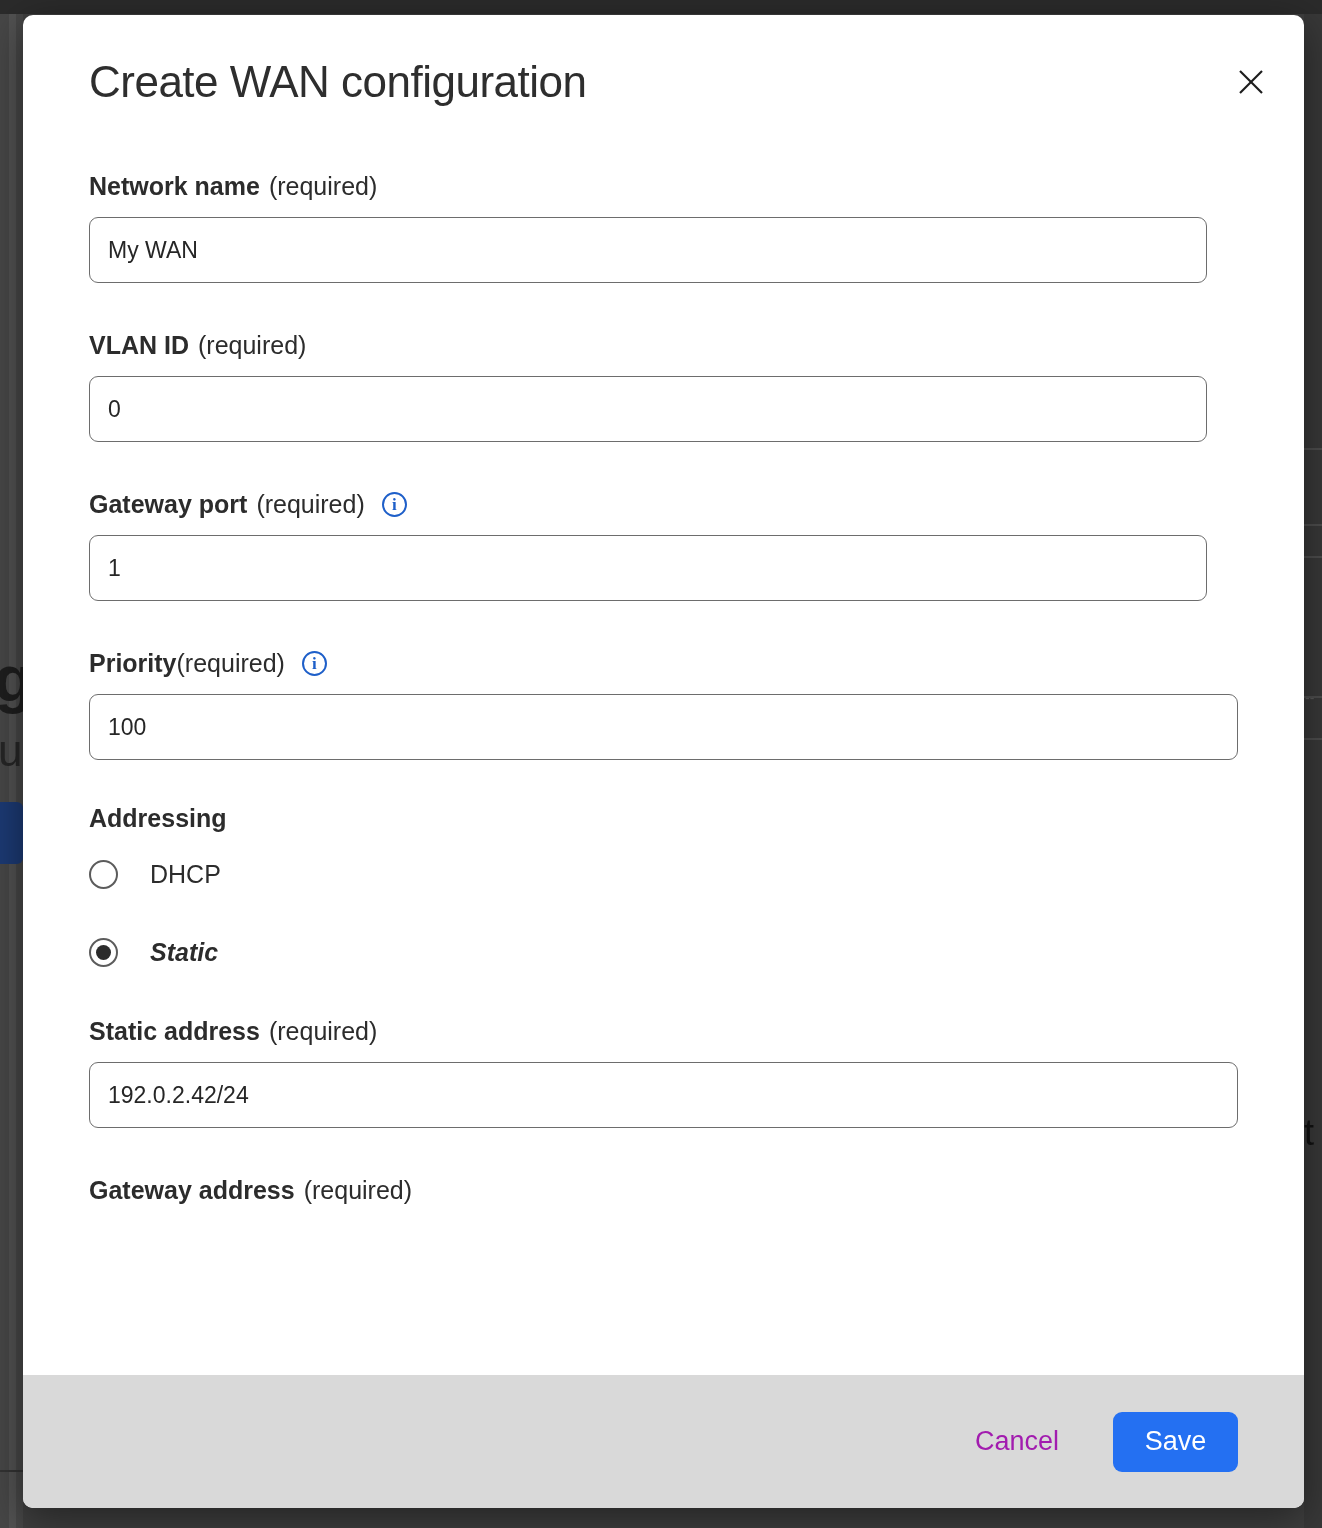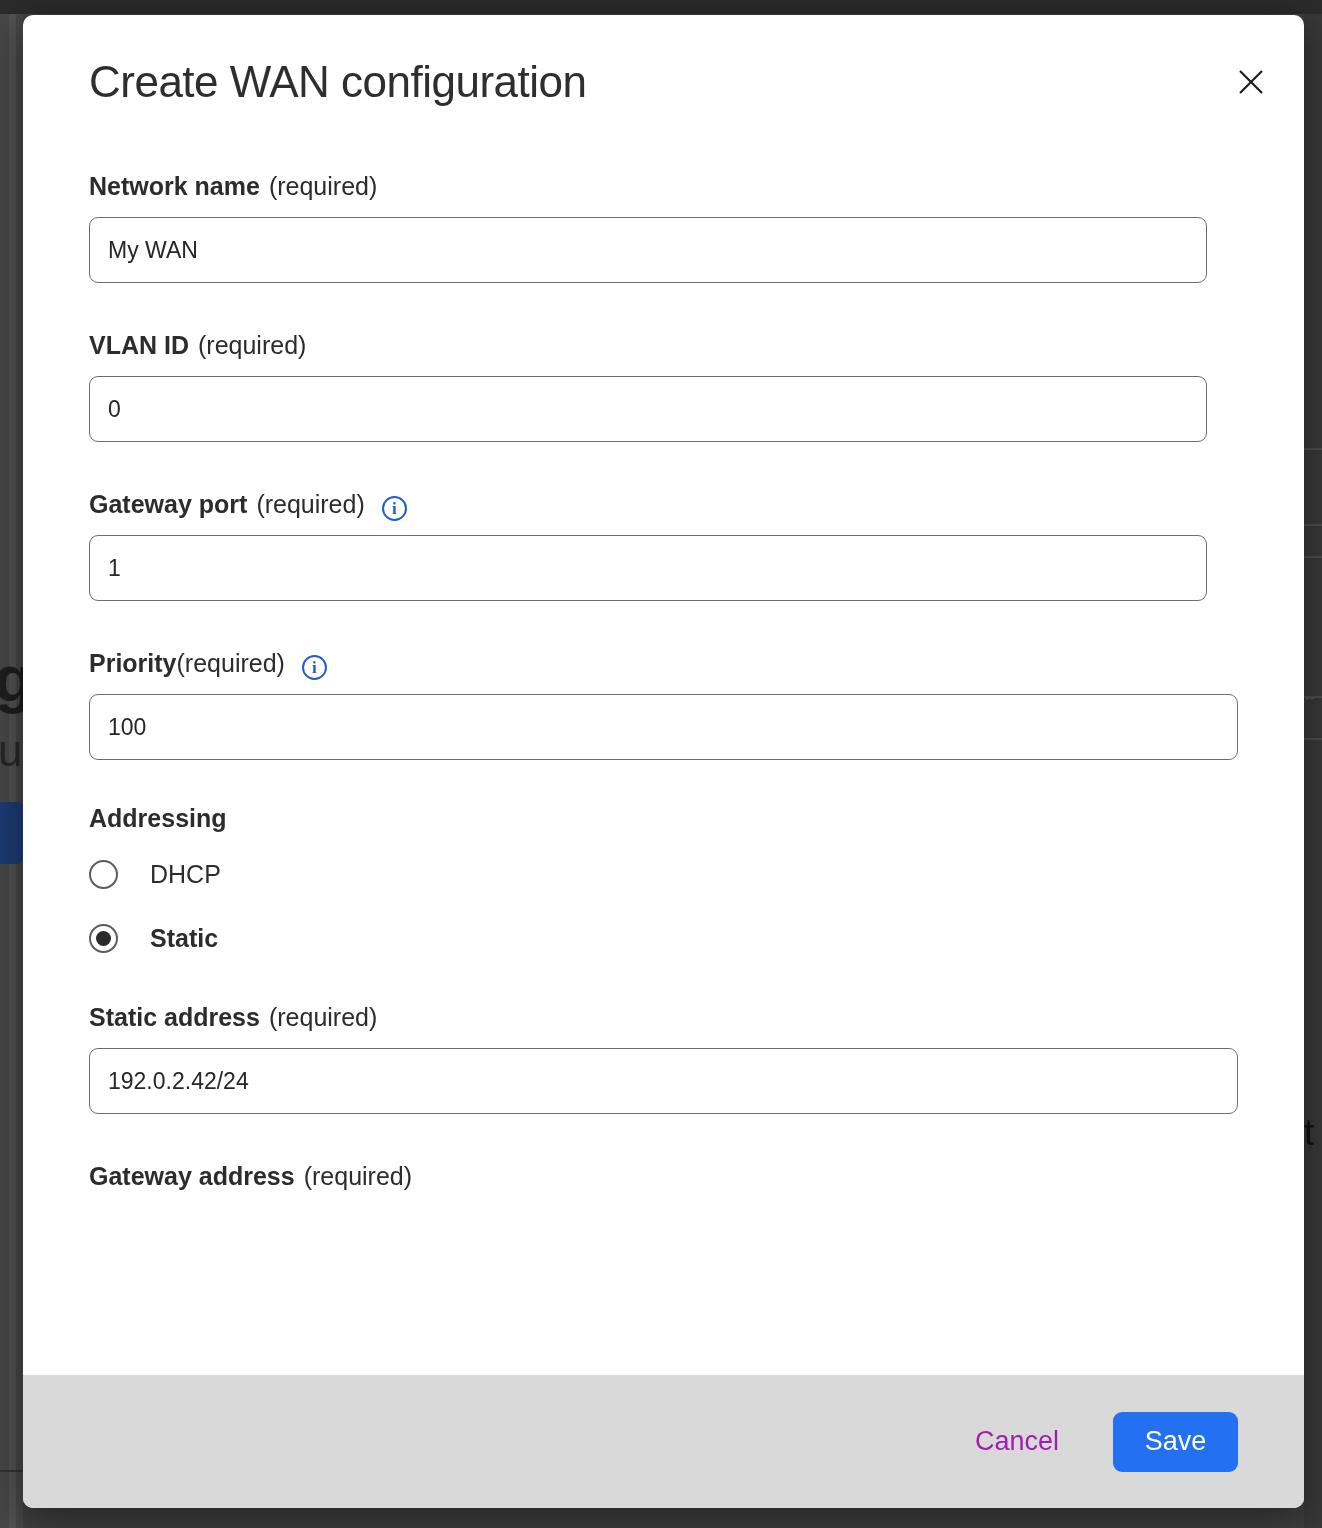--- a/index.html
+++ b/index.html
@@ -44,21 +44,21 @@
     margin-top: 42px;
     font-size: 44px; line-height: 1.12; font-weight: 400;
     color: #2e2e2e; letter-spacing: -0.5px;
   }
   .close-btn {
     position: absolute; top: 50px; right: 36px; width: 34px; height: 34px;
     background: transparent; border: none; cursor: pointer;
     display: flex; align-items: center; justify-content: center;
   }
 
-  .field-label { display: flex; align-items: flex-end; font-size: 25px; line-height: 33px; color: #2c2c2c; }
+  .field-label { display: flex; align-items: center; font-size: 25px; line-height: 33px; color: #2c2c2c; }
   .lbl-strong { font-weight: 700; }
   .lbl-req { font-weight: 400; margin-left: 9px; }
   .lbl-req.tight { margin-left: 0; }
   .mt-first { margin-top: 64px; }
   .mt-group { margin-top: 46px; }
 
   .info-icon {
     width: 25px; height: 25px; margin-left: 17px;
     border: 2px solid #1e5fc9; border-radius: 50%;
     display: inline-flex; align-items: center; justify-content: center;
@@ -80,21 +80,21 @@
     border: 2px solid #2e6ee8;
     box-shadow: 0 0 0 2px #ffffff, 0 0 0 5px #2e6ee8;
     border-radius: 10px;
   }
   .caret { display: inline-block; width: 2px; height: 28px; background: #1f1f1f; margin-left: 1px; }
 
   .section-heading { margin-top: 42px; font-size: 25px; line-height: 33px; font-weight: 700; color: #2c2c2c; }
 
   .radio-row { display: flex; align-items: center; height: 30px; cursor: pointer; }
   .radio-row.first { margin-top: 24px; align-items: flex-end; }
-  .radio-row.second { margin-top: 34px; }
+  .radio-row.second { margin-top: 48px; font-style: italic; }
   .radio-circle {
     width: 29px; height: 29px; border: 2px solid #5c5c5c; border-radius: 50%;
     margin-right: 32px; display: flex; align-items: center; justify-content: center;
     flex: 0 0 auto;
   }
   .radio-circle .radio-dot { width: 15px; height: 15px; border-radius: 50%; background: transparent; }
   .radio-circle.checked .radio-dot { background: #2b2b2b; }
   .radio-label { font-size: 25px; color: #2c2c2c; }
   .radio-label.bold { font-weight: 700; }
 

